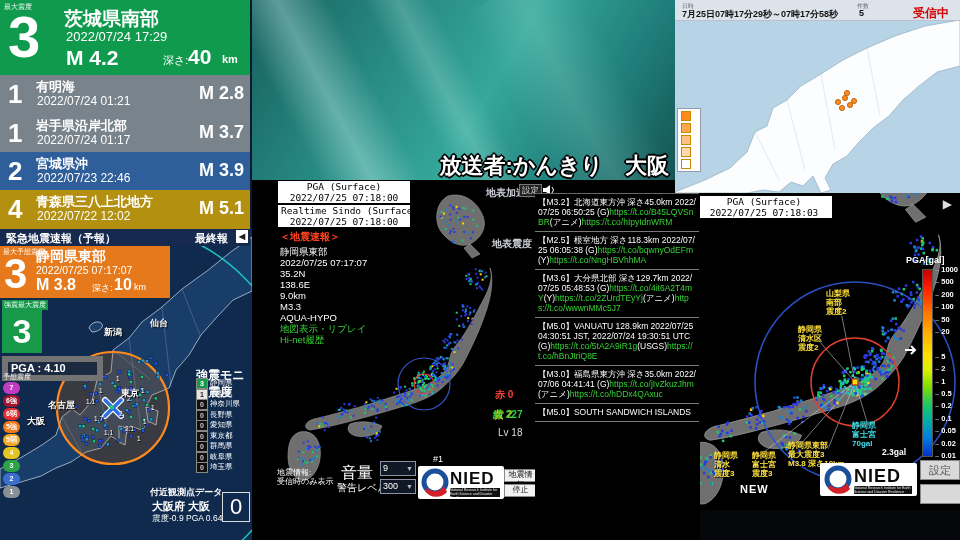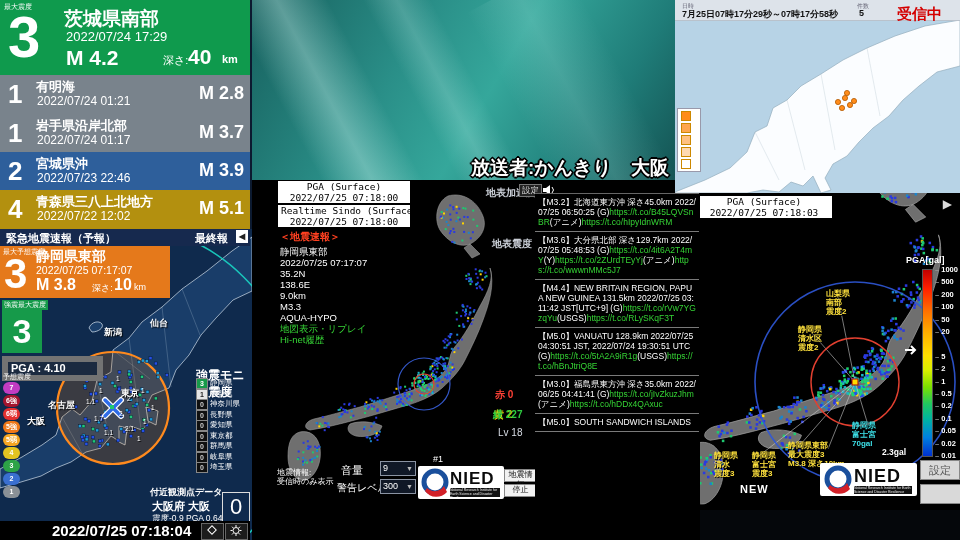--- a/index.html
+++ b/index.html
@@ -5,21 +5,21 @@
   html,body{margin:0;padding:0;background:#05070b;}
   #app{position:relative;width:960px;height:540px;overflow:hidden;background:#05070b;
        font-family:"Liberation Sans",sans-serif;-webkit-font-smoothing:antialiased;}
   .a{position:absolute;}
   .w{color:#fff;}
   .mono{font-family:"DejaVu Sans Mono",monospace;text-align:center;}
   
   #video{left:250px;top:0;width:425px;height:185px;overflow:hidden;
          background:linear-gradient(120deg,#17605e 0%,#2a8f88 35%,#35a79b 55%,#1f7c78 80%,#145252 100%);}
   .streak{position:absolute;background:linear-gradient(90deg,rgba(255,255,255,0) 0%,rgba(220,255,250,.35) 50%,rgba(255,255,255,0) 100%);transform:rotate(-28deg);}
-  #broadcaster{right:6px;bottom:4px;font-size:19px;font-weight:bold;color:#fff;
+  #broadcaster{right:6px;bottom:4px;font-size:22px;font-weight:bold;color:#fff;
     text-shadow:-2px 0 0 #000,2px 0 0 #000,0 -2px 0 #000,0 2px 0 #000,-1px -1px 0 #000,1px 1px 0 #000,-1px 1px 0 #000,1px -1px 0 #000;}
   
   #lwin{left:0;top:0;width:252px;height:540px;background:#0c1a30;}
   .qrow{position:absolute;left:0;width:250px;color:#fff;border-bottom:1px solid rgba(0,0,0,.35);}
   .qint{position:absolute;font-weight:bold;line-height:1;}
   .qname{position:absolute;font-weight:bold;}
   .qtime{position:absolute;}
   .qmag{position:absolute;font-weight:bold;}
   #eew-head{left:0;top:229px;width:250px;height:17px;background:#16294e;color:#fff;font-size:11px;font-weight:bold;}
   #eew-box{left:0;top:246px;width:170px;height:52px;background:#e5791b;color:#fff;}
@@ -46,21 +46,21 @@
   .minibtn{position:absolute;background:#f2f2f2;border:1px solid #888;color:#111;font-size:8px;line-height:10px;text-align:center;}
   
   #tweets{left:283px;top:13px;width:164px;height:321px;background:#000;border-top:1px solid #666;overflow:hidden;}
   .tweet{padding:3px 3px 4px 3px;border-bottom:1px solid #7a7a7a;font-size:8.5px;line-height:10px;color:#fff;word-break:break-all;}
   .lnk{color:#35d435;}
   
   #jwin{left:675px;top:0;width:285px;height:193px;background:#e8edf2;overflow:hidden;}
   #jhead{left:0;top:0;width:285px;height:20px;background:#dde3ea;border-bottom:1px solid #b9c2cc;}
   .jlab{position:absolute;font-size:6px;color:#667;}
   .jval{position:absolute;font-size:9px;color:#111;}
-  #jstatus{right:18px;top:5px;font-size:15px;font-weight:bold;color:#d40000;}
+  #jstatus{right:11px;top:5px;font-size:12px;font-weight:bold;color:#d40000;}
   #jlegend{left:2px;top:108px;width:19px;height:60px;background:#fff;border:1px solid #99a;padding:2px 0 0 3px;}
   .lsq{width:8px;height:8px;margin-bottom:2px;border:1px solid #c80;}
   
   #rwin{left:700px;top:193px;width:260px;height:317px;background:#000;overflow:hidden;}
   .ylab{position:absolute;color:#ffe23d;font-size:8px;line-height:9px;font-weight:bold;text-shadow:1px 1px 0 #000;}
   .cylab{position:absolute;color:#3de0e8;font-size:8px;line-height:9px;font-weight:bold;text-shadow:1px 1px 0 #000;}
   #pgascale-title{position:absolute;color:#fff;font-size:9px;font-weight:bold;}
   #pgabar{position:absolute;width:9px;height:186px;border:1px solid #555;
     background:linear-gradient(180deg,#c00000 0%,#ff2000 10%,#ff7000 22%,#ffb000 34%,#ffe000 46%,#d8f000 54%,#7ae000 63%,#20c860 72%,#00b4a0 80%,#0080e0 90%,#0030d0 100%);}
   .ptick{position:absolute;color:#fff;font-size:7.5px;line-height:7px;font-weight:bold;}
@@ -288,34 +288,20 @@
         <div class="a w" style="left: 104px; top: 429px; font-size: 6.5px; text-shadow: rgb(0, 0, 0) 1px 1px 0px;">1.1</div>
         <div class="a w" style="left: 137px; top: 435px; font-size: 6.5px; text-shadow: rgb(0, 0, 0) 1px 1px 0px;">1</div>
         <div class="a w" style="left: 151px; top: 404px; font-size: 6.5px; text-shadow: rgb(0, 0, 0) 1px 1px 0px;">1</div>
       </div>
 
   <div class="a w" style="left:150px;top:486px;font-size:9px;font-weight:bold;">付近観測点データ</div>
   <div class="a w" style="left:152px;top:499px;font-size:11px;font-weight:bold;">大阪府 大阪</div>
   <div class="a w" style="left:152px;top:513px;font-size:8.5px;">震度-0.9  PGA 0.64</div>
   <div class="a w" style="left:222px;top:492px;width:26px;height:28px;border:1px solid #ddd;text-align:center;font-size:22px;line-height:28px;">0</div>
 
-  <div id="clockbar" class="a">
-    <span class="a w" style="left:52px;top:1px;font-size:15px;font-weight:bold;">2022/07/25 07:18:04</span>
-    <span class="cbtn" style="left:201px;">
-          <svg width="19" height="13">
-            <rect x="7" y="3" width="6" height="6" fill="none" stroke="#fff" transform="rotate(45 10 6)"></rect>
-          </svg>
-        </span>
-    <span class="cbtn" style="left:225px;">
-          <svg width="19" height="13">
-            <circle cx="10" cy="6.5" r="3" fill="none" stroke="#fff"></circle>
-            <path d="M10,1v2M10,10v2M4.5,6.5h2M13.5,6.5h2M6,2.7l1.4,1.4M12.6,9.1l1.4,1.4M14,2.7l-1.4,1.4M7.4,9.1L6,10.5" stroke="#fff" stroke-width="1"></path>
-          </svg>
-        </span>
-  </div>
 </div>
 
 <div id="cwin" class="a">
   <svg id="map1" width="283" height="360">
         <rect width="283" height="360" fill="#000"></rect>
         <path d="M238,88 C242,98 236,112 228,126 C220,142 212,156 202,168 C196,176 199,184 192,192 C184,202 170,207 155,212 C140,217 124,222 108,227 C92,231 76,236 62,239 C54,241 50,248 58,250 C72,248 88,244 103,240 C119,236 135,231 149,227 C164,223 180,217 190,208 C200,199 208,190 213,180 C219,168 226,154 231,140 C237,124 243,104 238,88 Z" fill="#6f6f6f" stroke="#9a9a9a" stroke-width="0.6"></path>
   <path d="M196,16 C210,12 224,20 230,34 C236,46 230,58 218,64 C208,68 196,62 188,50 C182,40 184,22 196,16 Z M218,64 L228,74 L220,78 L212,68 Z" fill="#6f6f6f" stroke="#9a9a9a" stroke-width="0.6"></path>
   <path d="M48,252 C58,250 66,256 68,268 C70,282 64,296 54,300 C44,302 36,292 36,276 C36,262 40,254 48,252 Z" fill="#6f6f6f" stroke="#9a9a9a" stroke-width="0.6"></path>
   <path d="M98,244 C108,240 122,242 130,246 C128,254 116,258 104,256 C96,254 94,248 98,244 Z" fill="#6f6f6f" stroke="#9a9a9a" stroke-width="0.6"></path>
         <rect x="210.0" y="42.4" width="2" height="2" fill="#ffd400"></rect>
@@ -776,21 +762,21 @@
   <div class="a" style="left:288px;top:18px;color:#9aa0aa;font-size:7.5px;">19:00</div>
   <div class="glabel" style="left:240px;top:57px;">地表震度</div>
 
   <div id="counts">
         <div class="cnt" style="left: 243px; top: 208px; color: rgb(255, 65, 54);">赤 0</div>
         <div class="cnt" style="left: 242px; top: 228px; color: rgb(255, 220, 0);">黄 2</div>
         <div class="cnt" style="left: 241px; top: 228px; color: rgb(46, 204, 64);">緑 227</div>
       </div>
   <div class="a" style="left:246px;top:247px;color:#d8dde6;font-size:10px;text-align:center;">Lv 18</div>
 
-  <div class="a w" style="left:89px;top:283px;font-size:11px;">音量</div>
+  <div class="a w" style="left:89px;top:283px;font-size:16px;">音量</div>
   <div class="selbox" style="left:128px;top:281px;width:30px;"><span>9</span><span class="selarrow">▼</span></div>
   <div class="a w" style="left:85px;top:301px;font-size:10px;">警告レベル</div>
   <div class="selbox" style="left:128px;top:299px;width:30px;"><span>300</span><span class="selarrow">▼</span></div>
   <div class="a w" style="left:181px;top:274px;font-size:9px;">#1</div>
 
   <div class="nied" style="left:166px;top:286px;width:86px;height:33px;">
     <svg width="86" height="33">
           <circle cx="17" cy="16" r="11" fill="none" stroke="#1a4f9c" stroke-width="5"></circle>
           <path d="M9,22 A11,11 0 0,0 26,20 L29,26 A14,14 0 0,1 7,25 Z" fill="#d22028"></path>
         </svg>
@@ -800,24 +786,24 @@
   <div class="minibtn" style="left:252px;top:289px;width:31px;height:11px;">地震情報</div>
   <div class="minibtn" style="left:252px;top:304px;width:31px;height:11px;">停止</div>
   <div class="a w" style="left:25px;top:288px;font-size:8px;line-height:9px;">
     <div>地震情報:</div>
         <div>受信時のみ表示</div>
   </div>
 
   <div id="tweets" class="a">
         <div id="tweet-list">
           <div class="tweet"><span>【M3.2】北海道東方沖 深さ45.0km 2022/07/25 06:50:25 (G)</span><span class="lnk">https://t.co/B45LQVSnBR</span><span>(アニメ)</span><span class="lnk">https://t.co/hIpyIdnWRM</span></div>
+          <div class="tweet"><span>【M2.5】根室地方 深さ118.3km 2022/07/25 06:05:38 (G)</span><span class="lnk">https://t.co/bqwnyOdEFm</span><span>(Y)</span><span class="lnk">https://t.co/NngHBVhhMA</span></div>
           <div class="tweet"><span>【M3.6】大分県北部 深さ129.7km 2022/07/25 05:48:53 (G)</span><span class="lnk">https://t.co/4it6A2T4mY</span><span>(Y)</span><span class="lnk">https://t.co/2ZUrdTEyYj</span><span>(アニメ)</span><span class="lnk">https://t.co/wwwnMMc5J7</span></div>
-          <div class="tweet"><span>【M4.4】NEW BRITAIN REGION, PAPUA NEW GUINEA 131.5km 2022/07/25 03:11:42 JST[UTC+9] (G)</span><span class="lnk">https://t.co/rVw7YGzqYu</span><span>(USGS)</span><span class="lnk">https://t.co/RLySKqF3T</span></div>
           <div class="tweet"><span>【M5.0】VANUATU 128.9km 2022/07/25 04:30:51 JST, 2022/07/24 19:30:51 UTC (G)</span><span class="lnk">https://t.co/5tA2A9iR1g</span><span>(USGS)</span><span class="lnk">https://t.co/hBnJtriQ8E</span></div>
-          <div class="tweet"><span>【M3.0】福島県東方沖 深さ35.0km 2022/06/25 04:41:41 (G)</span><span class="lnk">https://t.co/jIvZkuzJhm</span><span>(アニメ)</span><span class="lnk">https://t.co/hDDx4QAxuc</span></div>
+          <div class="tweet"><span>【M3.0】福島県東方沖 深さ35.0km 2022/07/06 04:41:41 (G)</span><span class="lnk">https://t.co/jIvZkuzJhm</span><span>(アニメ)</span><span class="lnk">https://t.co/hDDx4QAxuc</span></div>
           <div class="tweet"><span>【M5.0】SOUTH SANDWICH ISLANDS</span></div>
         </div>
       </div>
 </div>
 
 <div id="jwin" class="a">
   <svg id="jmap" width="285" height="173" style="top:20px">
         <rect width="285" height="173" fill="#b7d3e6"></rect>
    <path d="M0,172 L30,160 L55,148 L72,132 L80,112 L92,106 L98,88 L112,80 L126,66 L146,54 L168,40 L192,28 L220,16 L250,6 L285,0 L285,46 L262,52 L244,66 L228,80 L214,96 L198,108 L184,122 L172,136 L158,144 L150,158 L156,170 L146,173 L138,156 L128,166 L116,162 L104,172 L88,170 L72,173 L0,173 Z" fill="#fbfdff" stroke="#94adbd" stroke-width="0.7"></path>
    <g stroke="#aebfca" stroke-width="0.4" fill="none" opacity="0.8">

